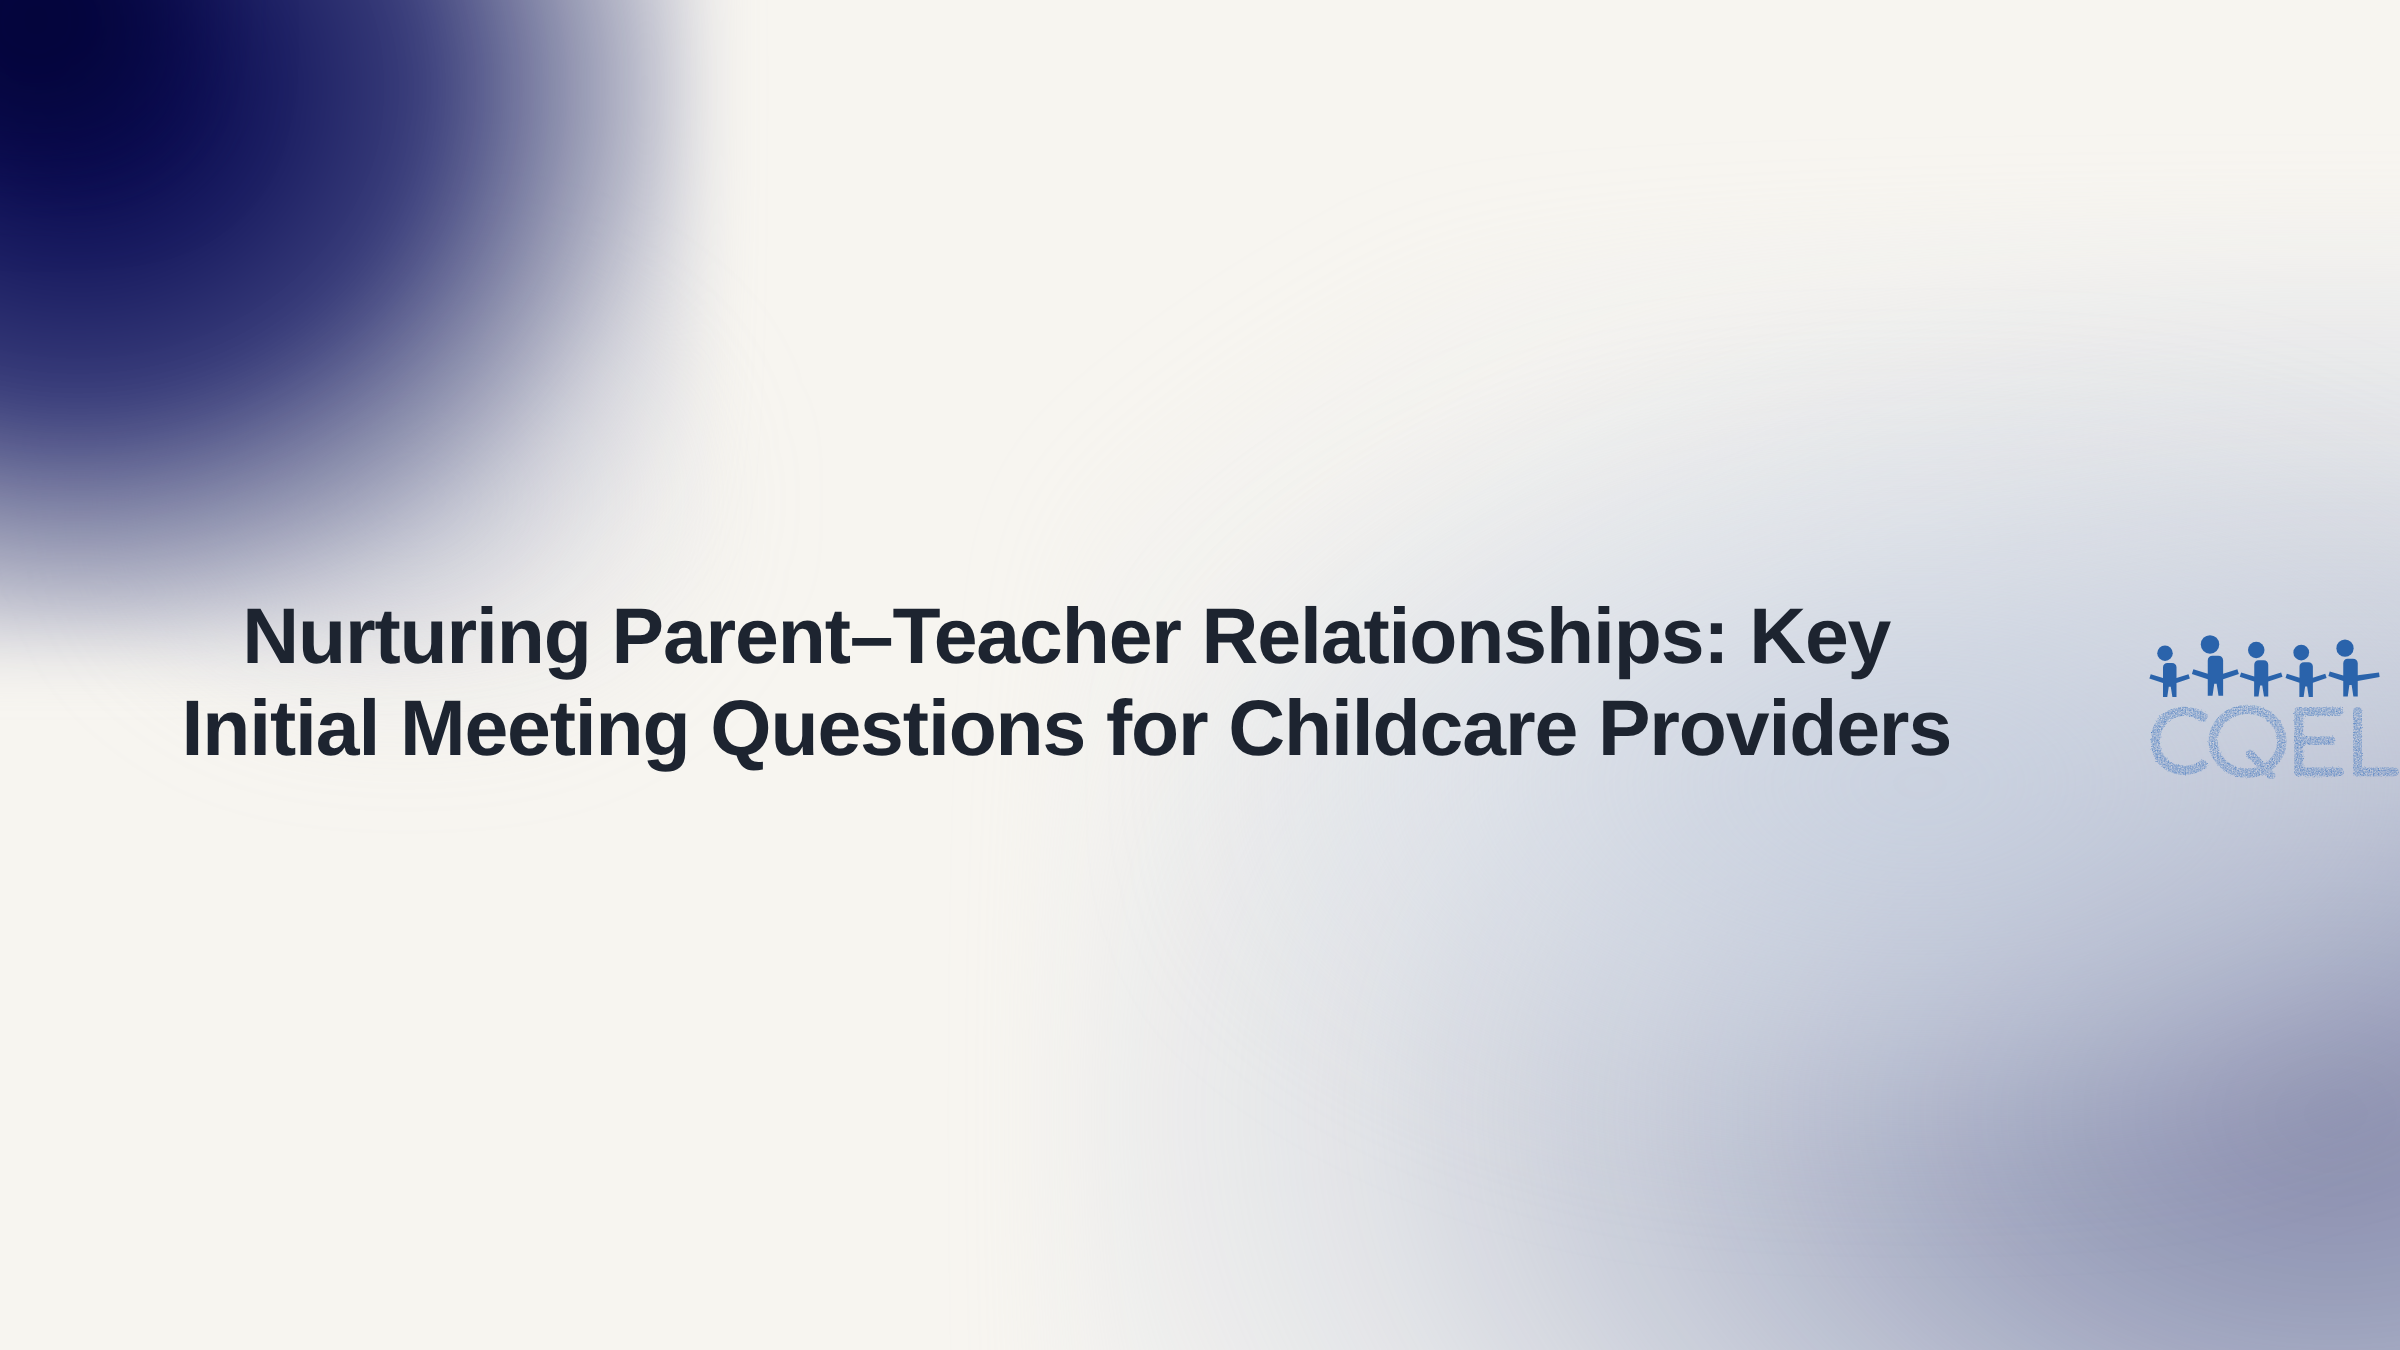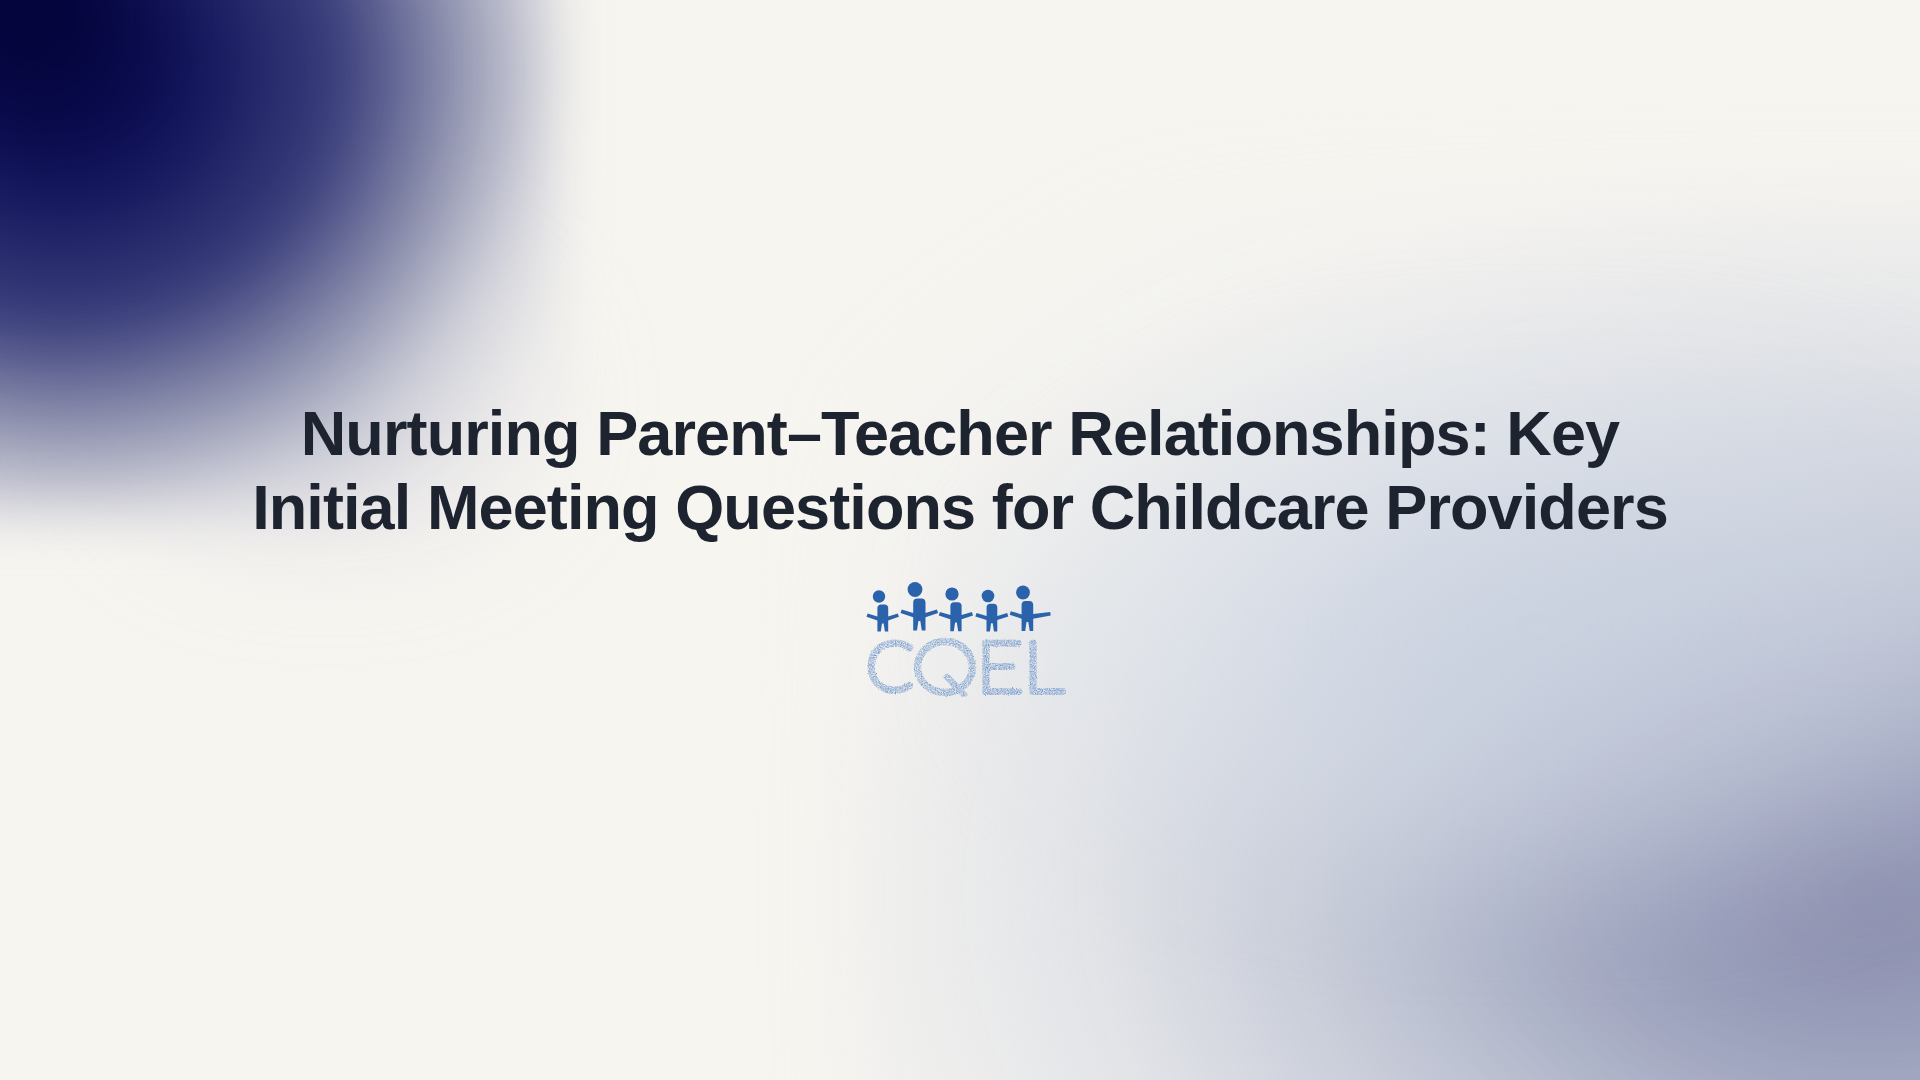--- a/index.html
+++ b/index.html
@@ -105,21 +105,21 @@
         rgba(206,208,220,0.2) 48%,
         rgba(247,245,240,0.0) 80%);
     filter: blur(46px);
   }
 
   
   #content {
     position: absolute;
     inset: 0;
     display: flex;
-    flex-direction: column;
+    flex-direction: row;
     align-items: center;
     justify-content: center;
     padding-top: 14px;
     box-sizing: border-box;
   }
 
   #title {
     margin: 0;
     width: 1720px;
     text-align: center;

